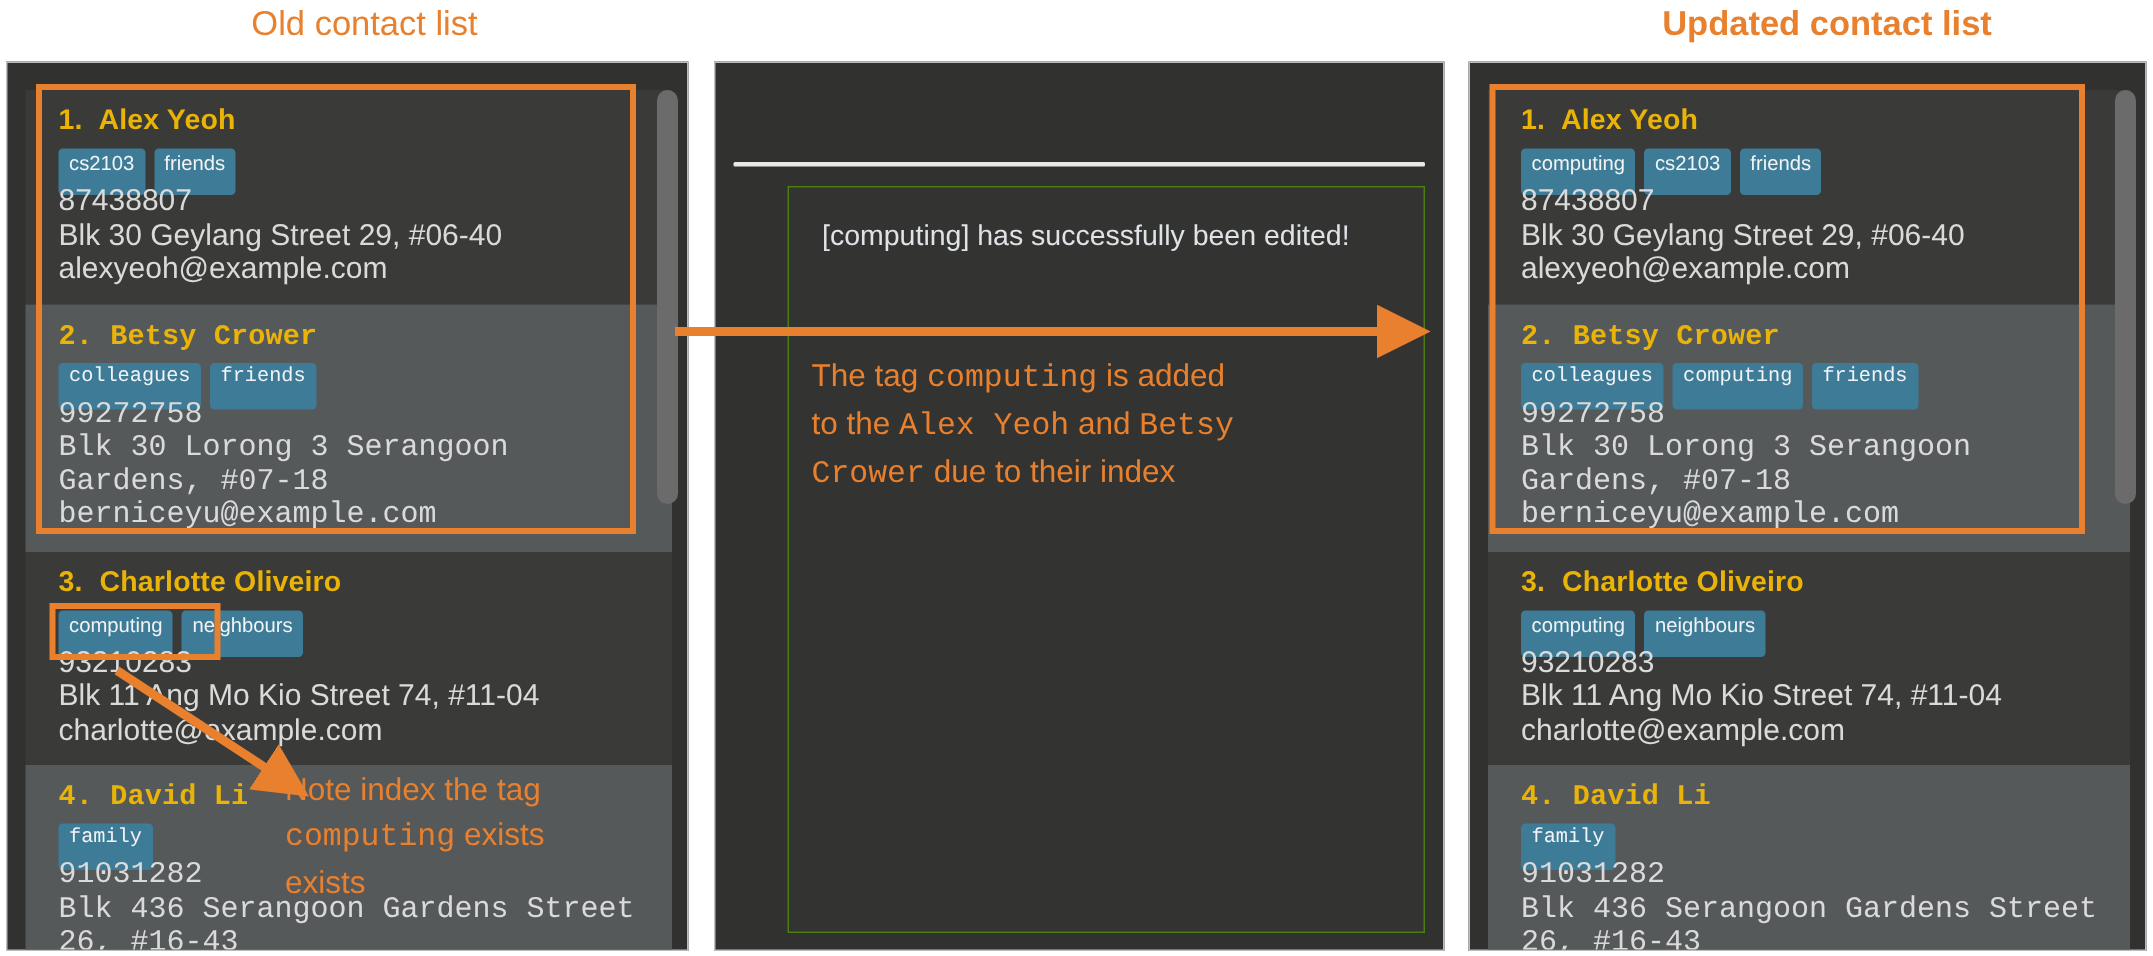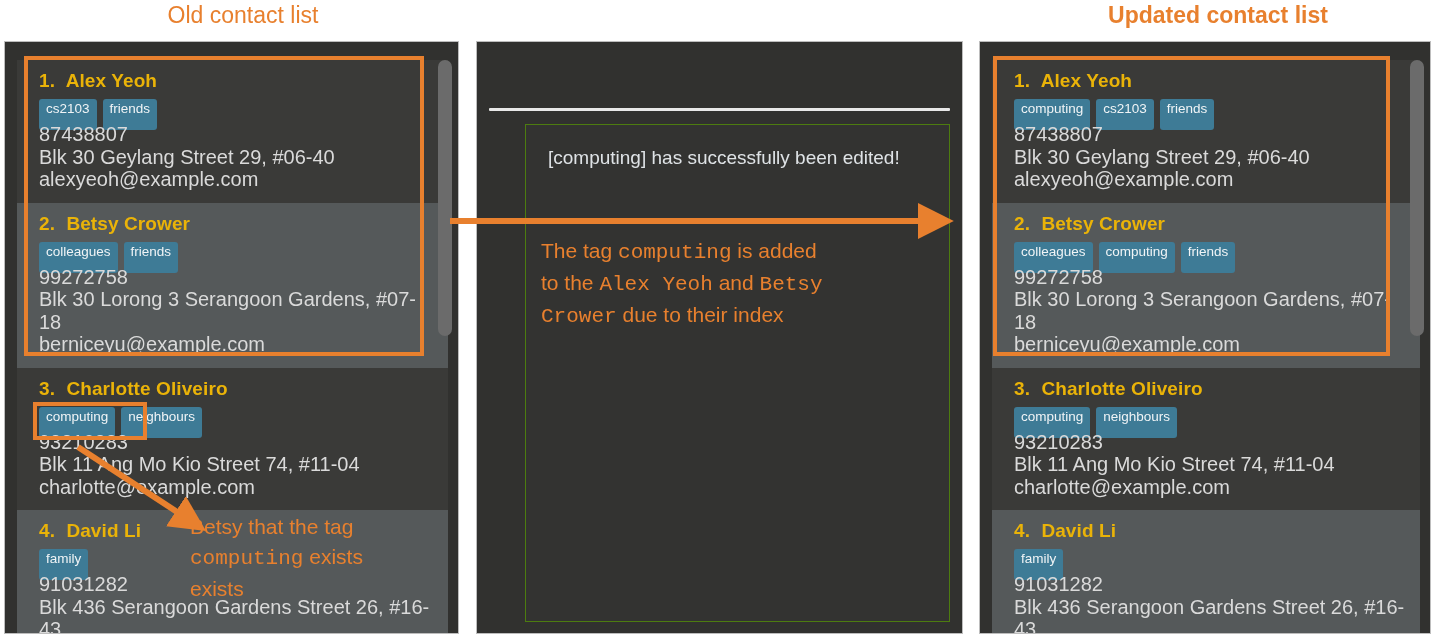--- a/index.html
+++ b/index.html
@@ -36,21 +36,21 @@
   
   .list { position: absolute; top: 0; bottom: 0; left: 0; right: 0; }
   .list-inner { position: absolute; left: 12px; top: 18px; right: 10px; }
 
   .card {
     position: relative;
     padding: 10px 12px 12px 22px;
     color: #dcdcdc;
   }
   .card.odd  { background: #3a3a38; }
-  .card.even { background: #55595a; }
+  .card.even { background: #55595a; font-family: Liberation Mono, monospace; }
 
   .card .title {
     font-size: 19px; font-weight: bold; color: #eab308;
     letter-spacing: .1px; margin-bottom: 7px;
   }
   .card .title .idx { display: inline-block; min-width: 22px; }
 
   .tags { margin-bottom: 3px; height: 21px; }
   .tag {
     display: inline-block;
@@ -218,21 +218,21 @@
     </div>
     <div>
       <span>to the </span><span class="mono">Alex Yeoh</span><span> and </span><span class="mono">Betsy</span>
     </div>
     <div>
       <span class="mono">Crower</span><span> due to their index</span>
     </div>
   </div>
 
   <div class="anno-text" id="anno-left">
-    <div>Betsy that the tag</div>
+    <div>Note index the tag</div>
     <div>
       <span class="mono">computing</span><span> exists</span>
     </div>
     <div>exists</div>
   </div>
 
   <svg id="arrow-layer" viewBox="0 0 1435 637">
     <defs>
       <marker id="ah" markerWidth="6" markerHeight="6" refX="4.2" refY="3" orient="auto">
         <path d="M0,0 L6,3 L0,6 z" fill="#E8802E"></path>

